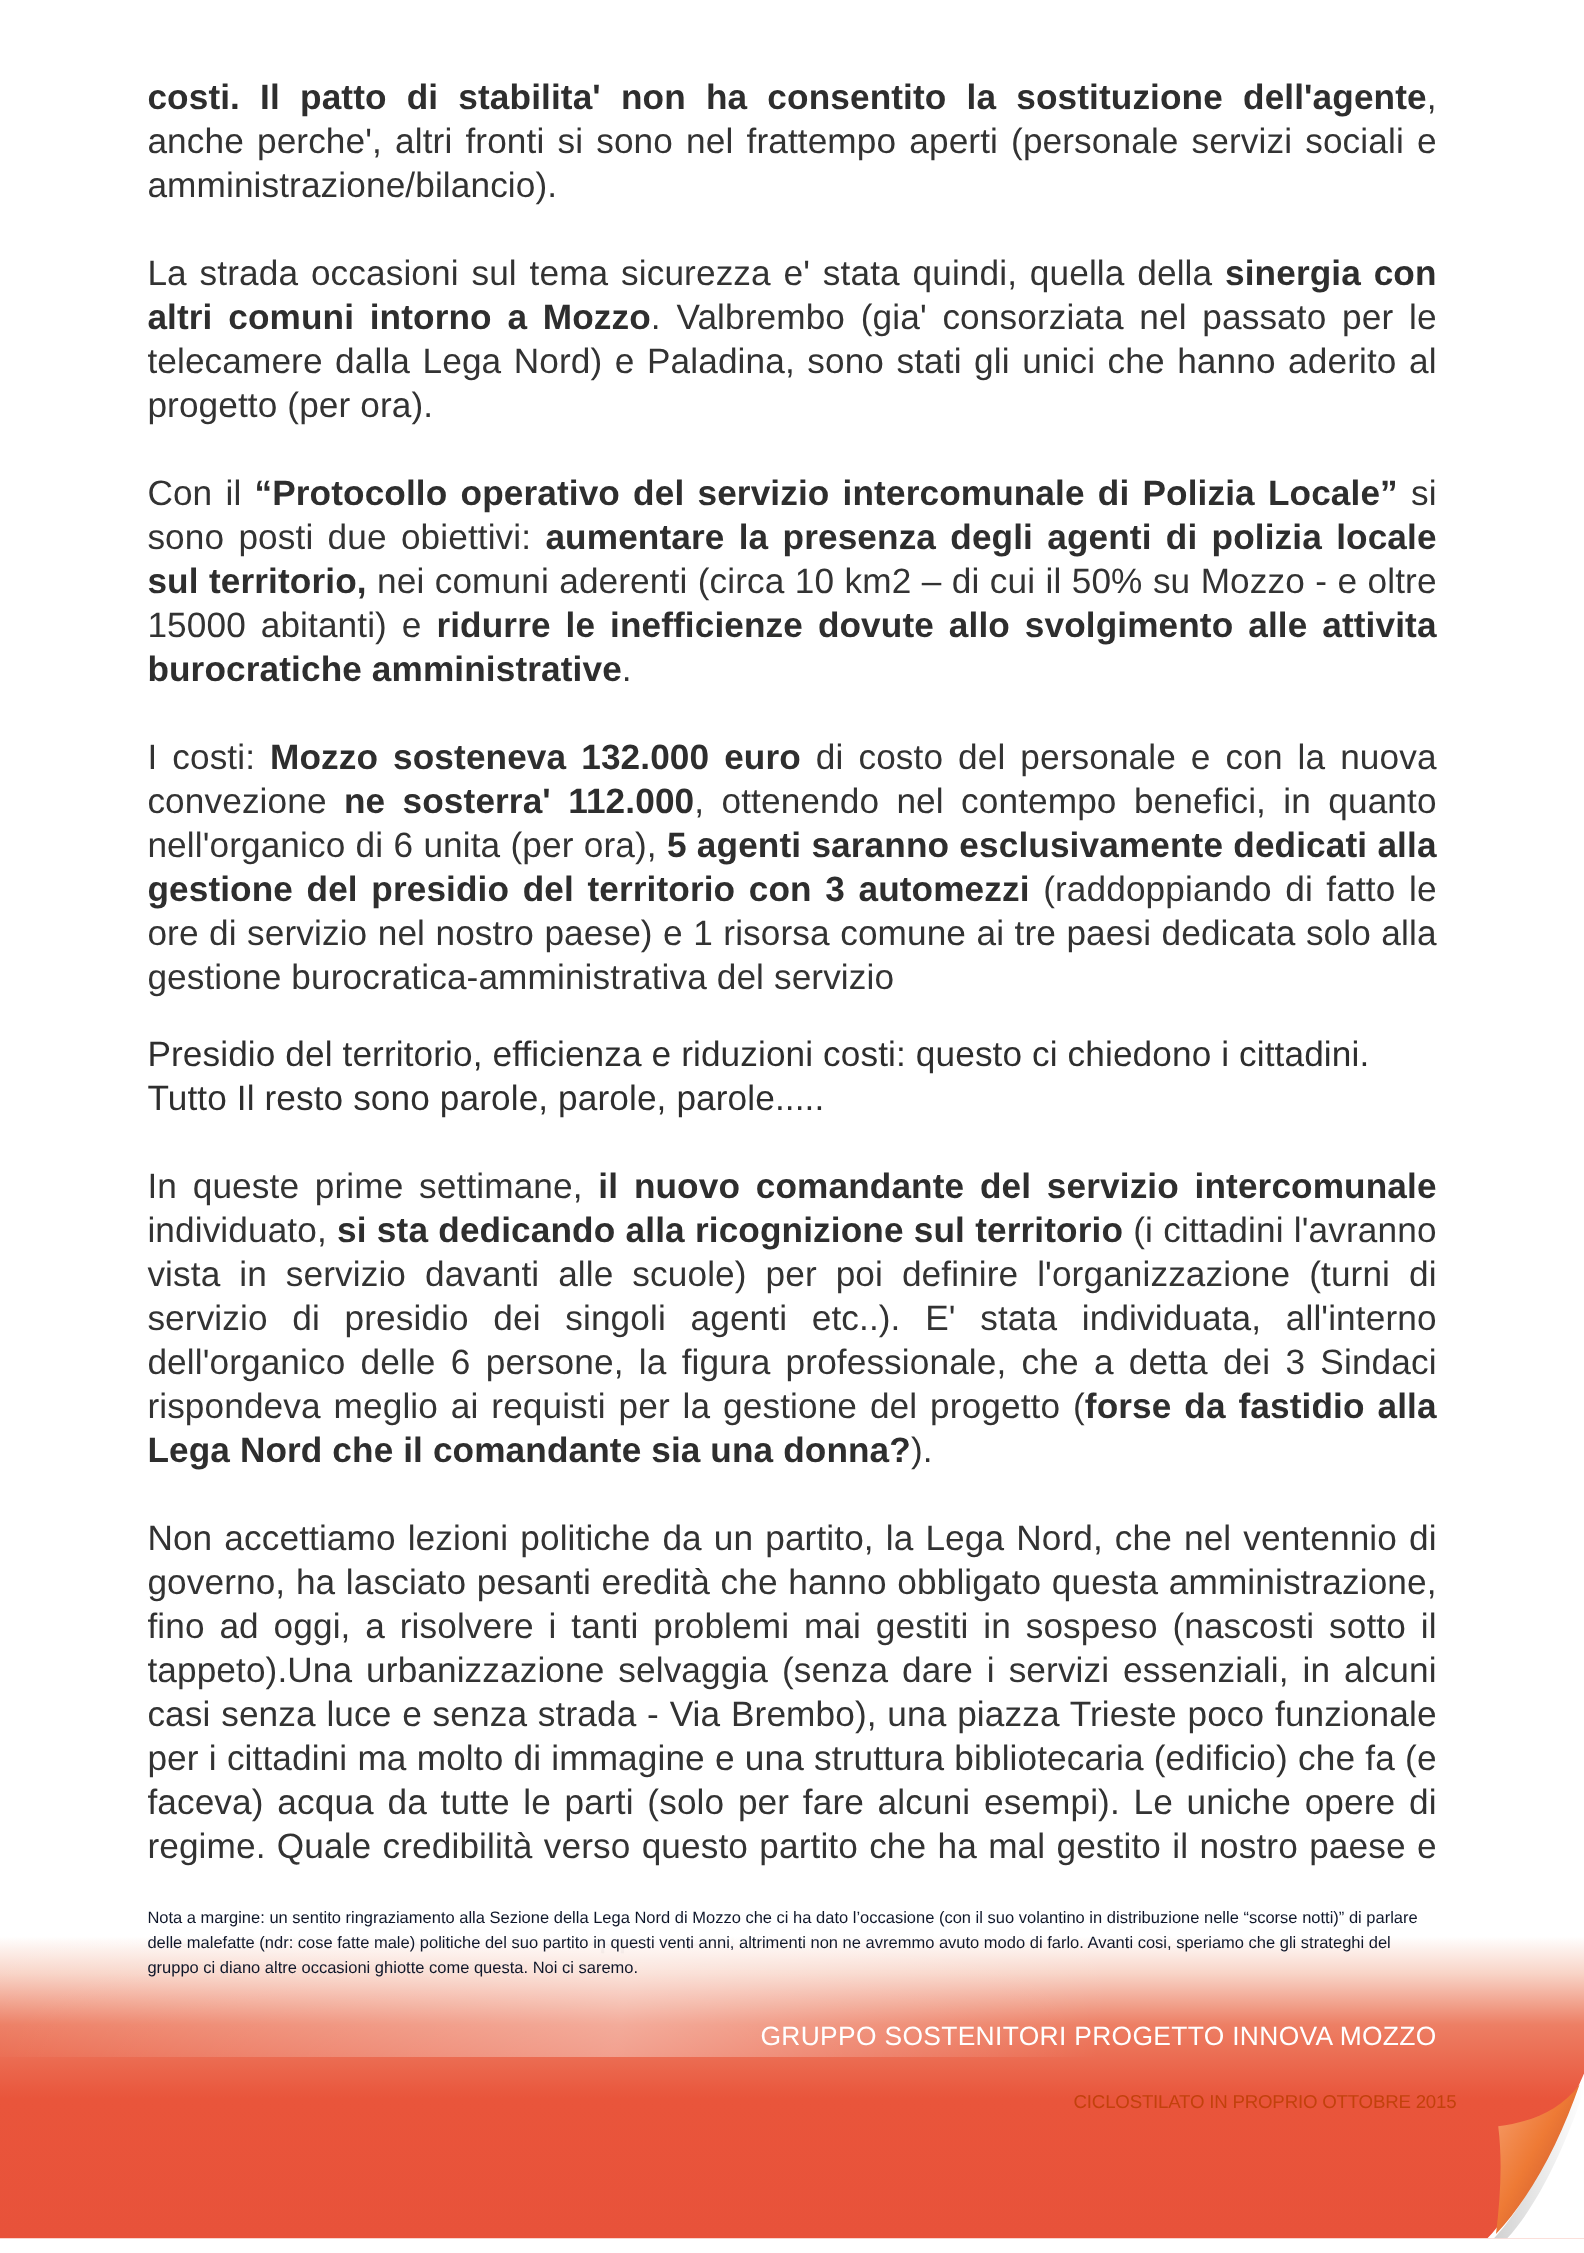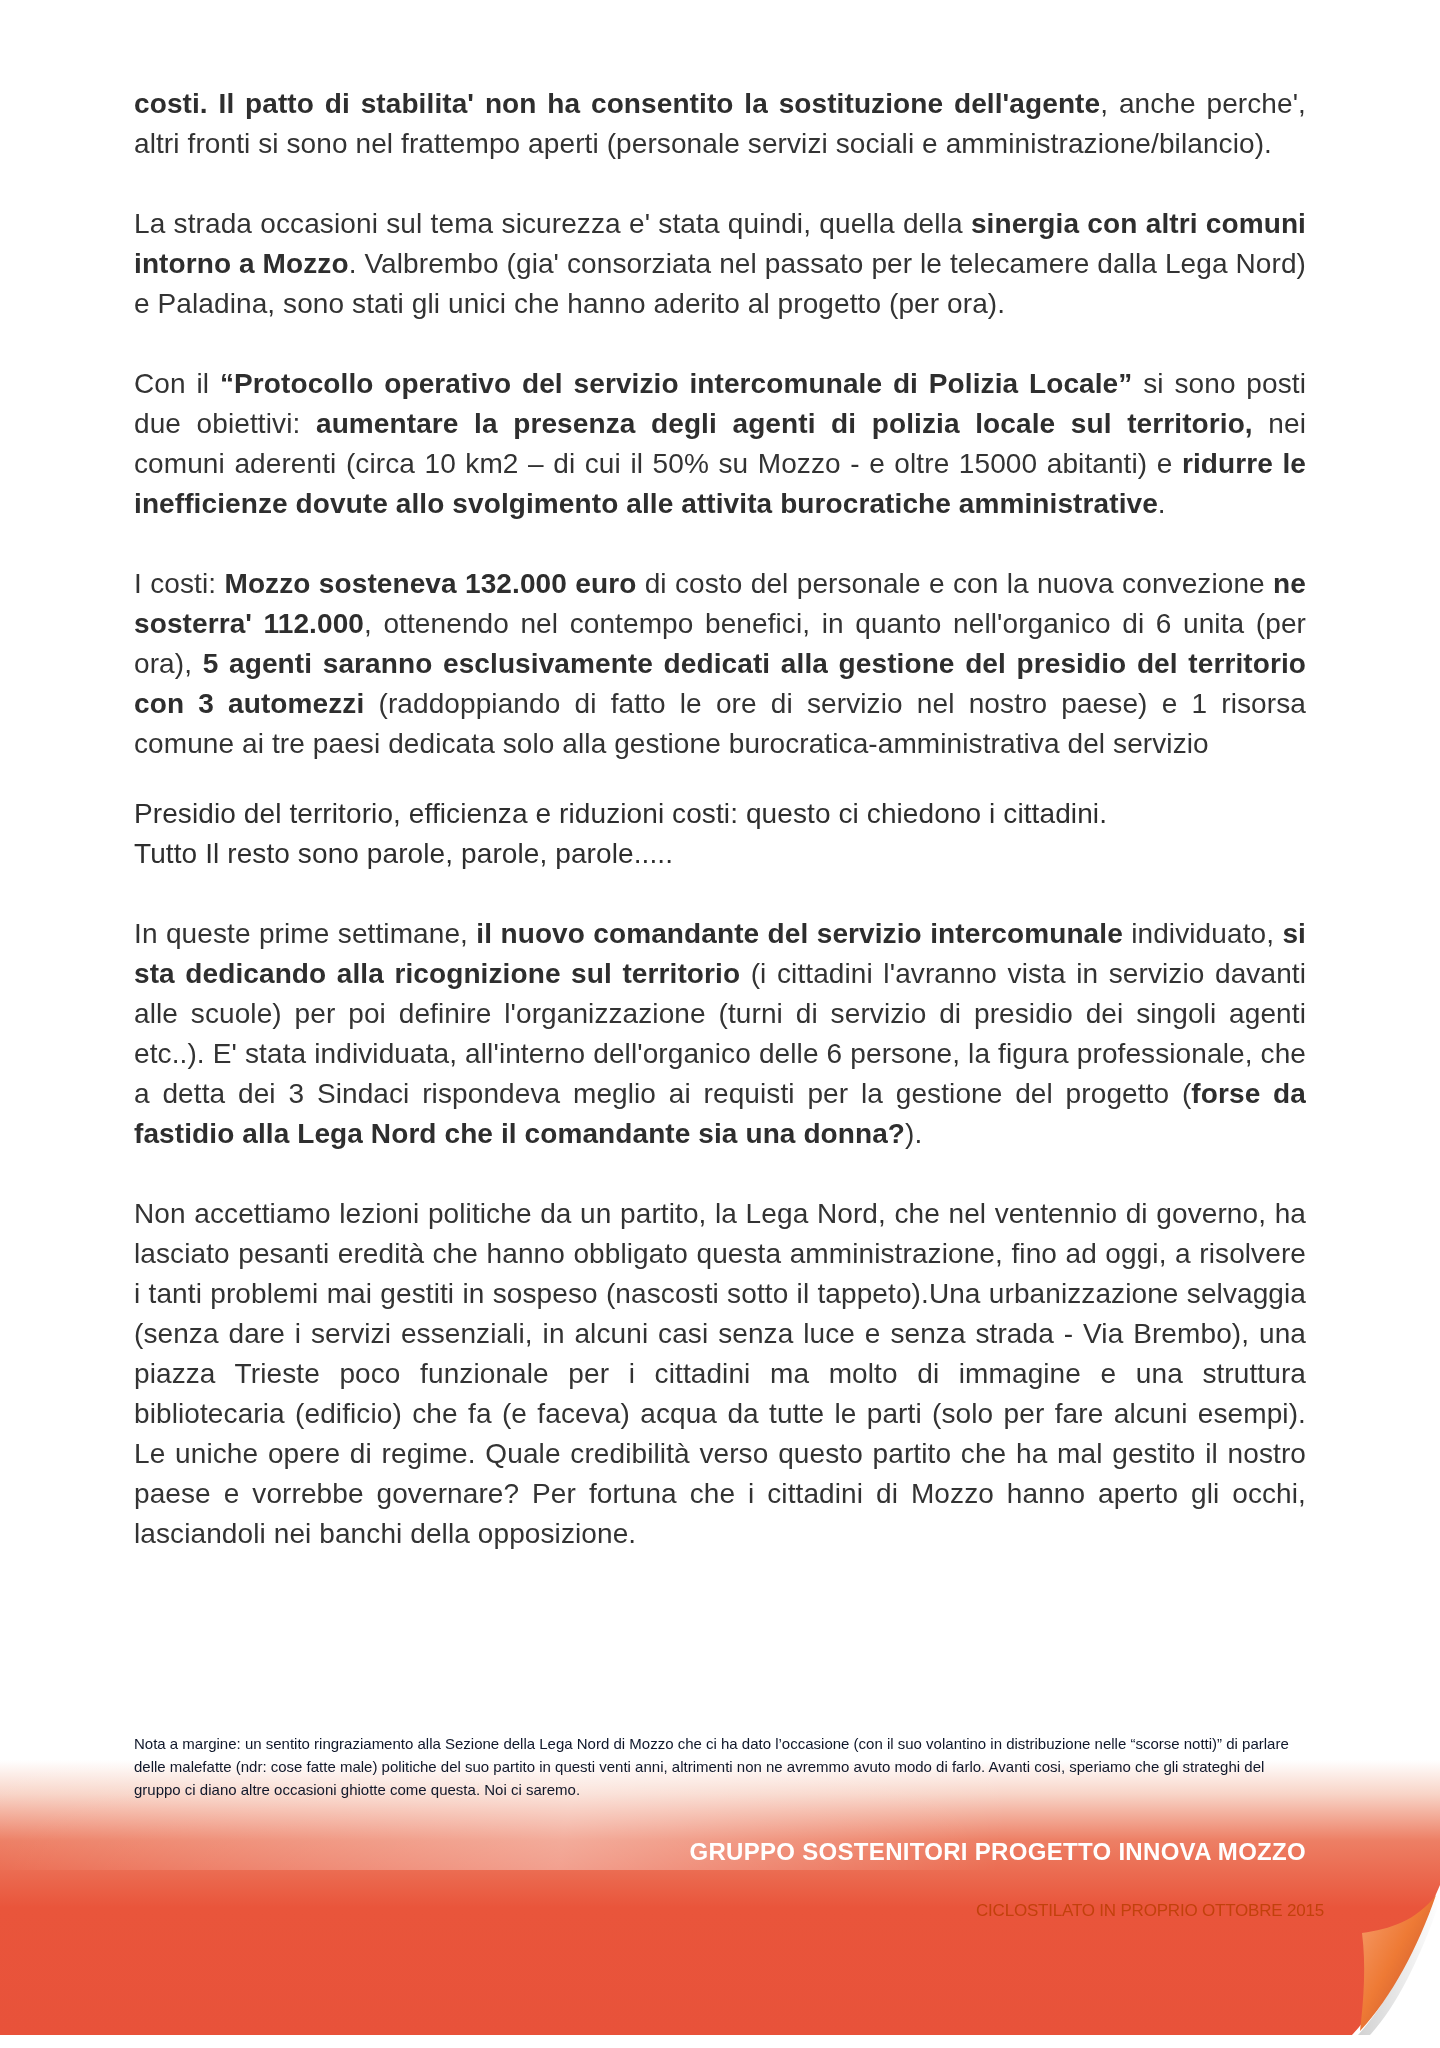--- a/index.html
+++ b/index.html
@@ -8,23 +8,23 @@
       height: 2048px;
       position: relative;
       overflow: hidden;
       background: #ffffff;
       font-family: "Liberation Sans", "DejaVu Sans", sans-serif;
       color: #333333;
     }
     .page-body {
       position: absolute;
       left: 134px;
-      top: 84px;
+      top: 68px;
       width: 1172px;
-      font-size: 28px;
+      font-size: 32px;
       line-height: 40px;
       font-weight: 300;
       letter-spacing: 0.1px;
     }
     .para {
       margin: 0;
       text-align: justify;
       text-justify: inter-word;
     }
     .para b { font-weight: 700; color: #2e2e2e; }
@@ -67,21 +67,21 @@
       line-height: 23px;
       color: #0f172a;
       font-weight: 300;
       z-index: 2;
     }
     .footer-title {
       position: absolute;
       right: 134px;
       top: 1838px;
       font-size: 24px;
-      font-weight: 700;
+      font-weight: 400;
       color: #ffffff;
       letter-spacing: 0.3px;
       z-index: 2;
     }
     .footer-sub {
       position: absolute;
       right: 116px;
       top: 1901px;
       font-size: 17px;
       color: #c2410c;

